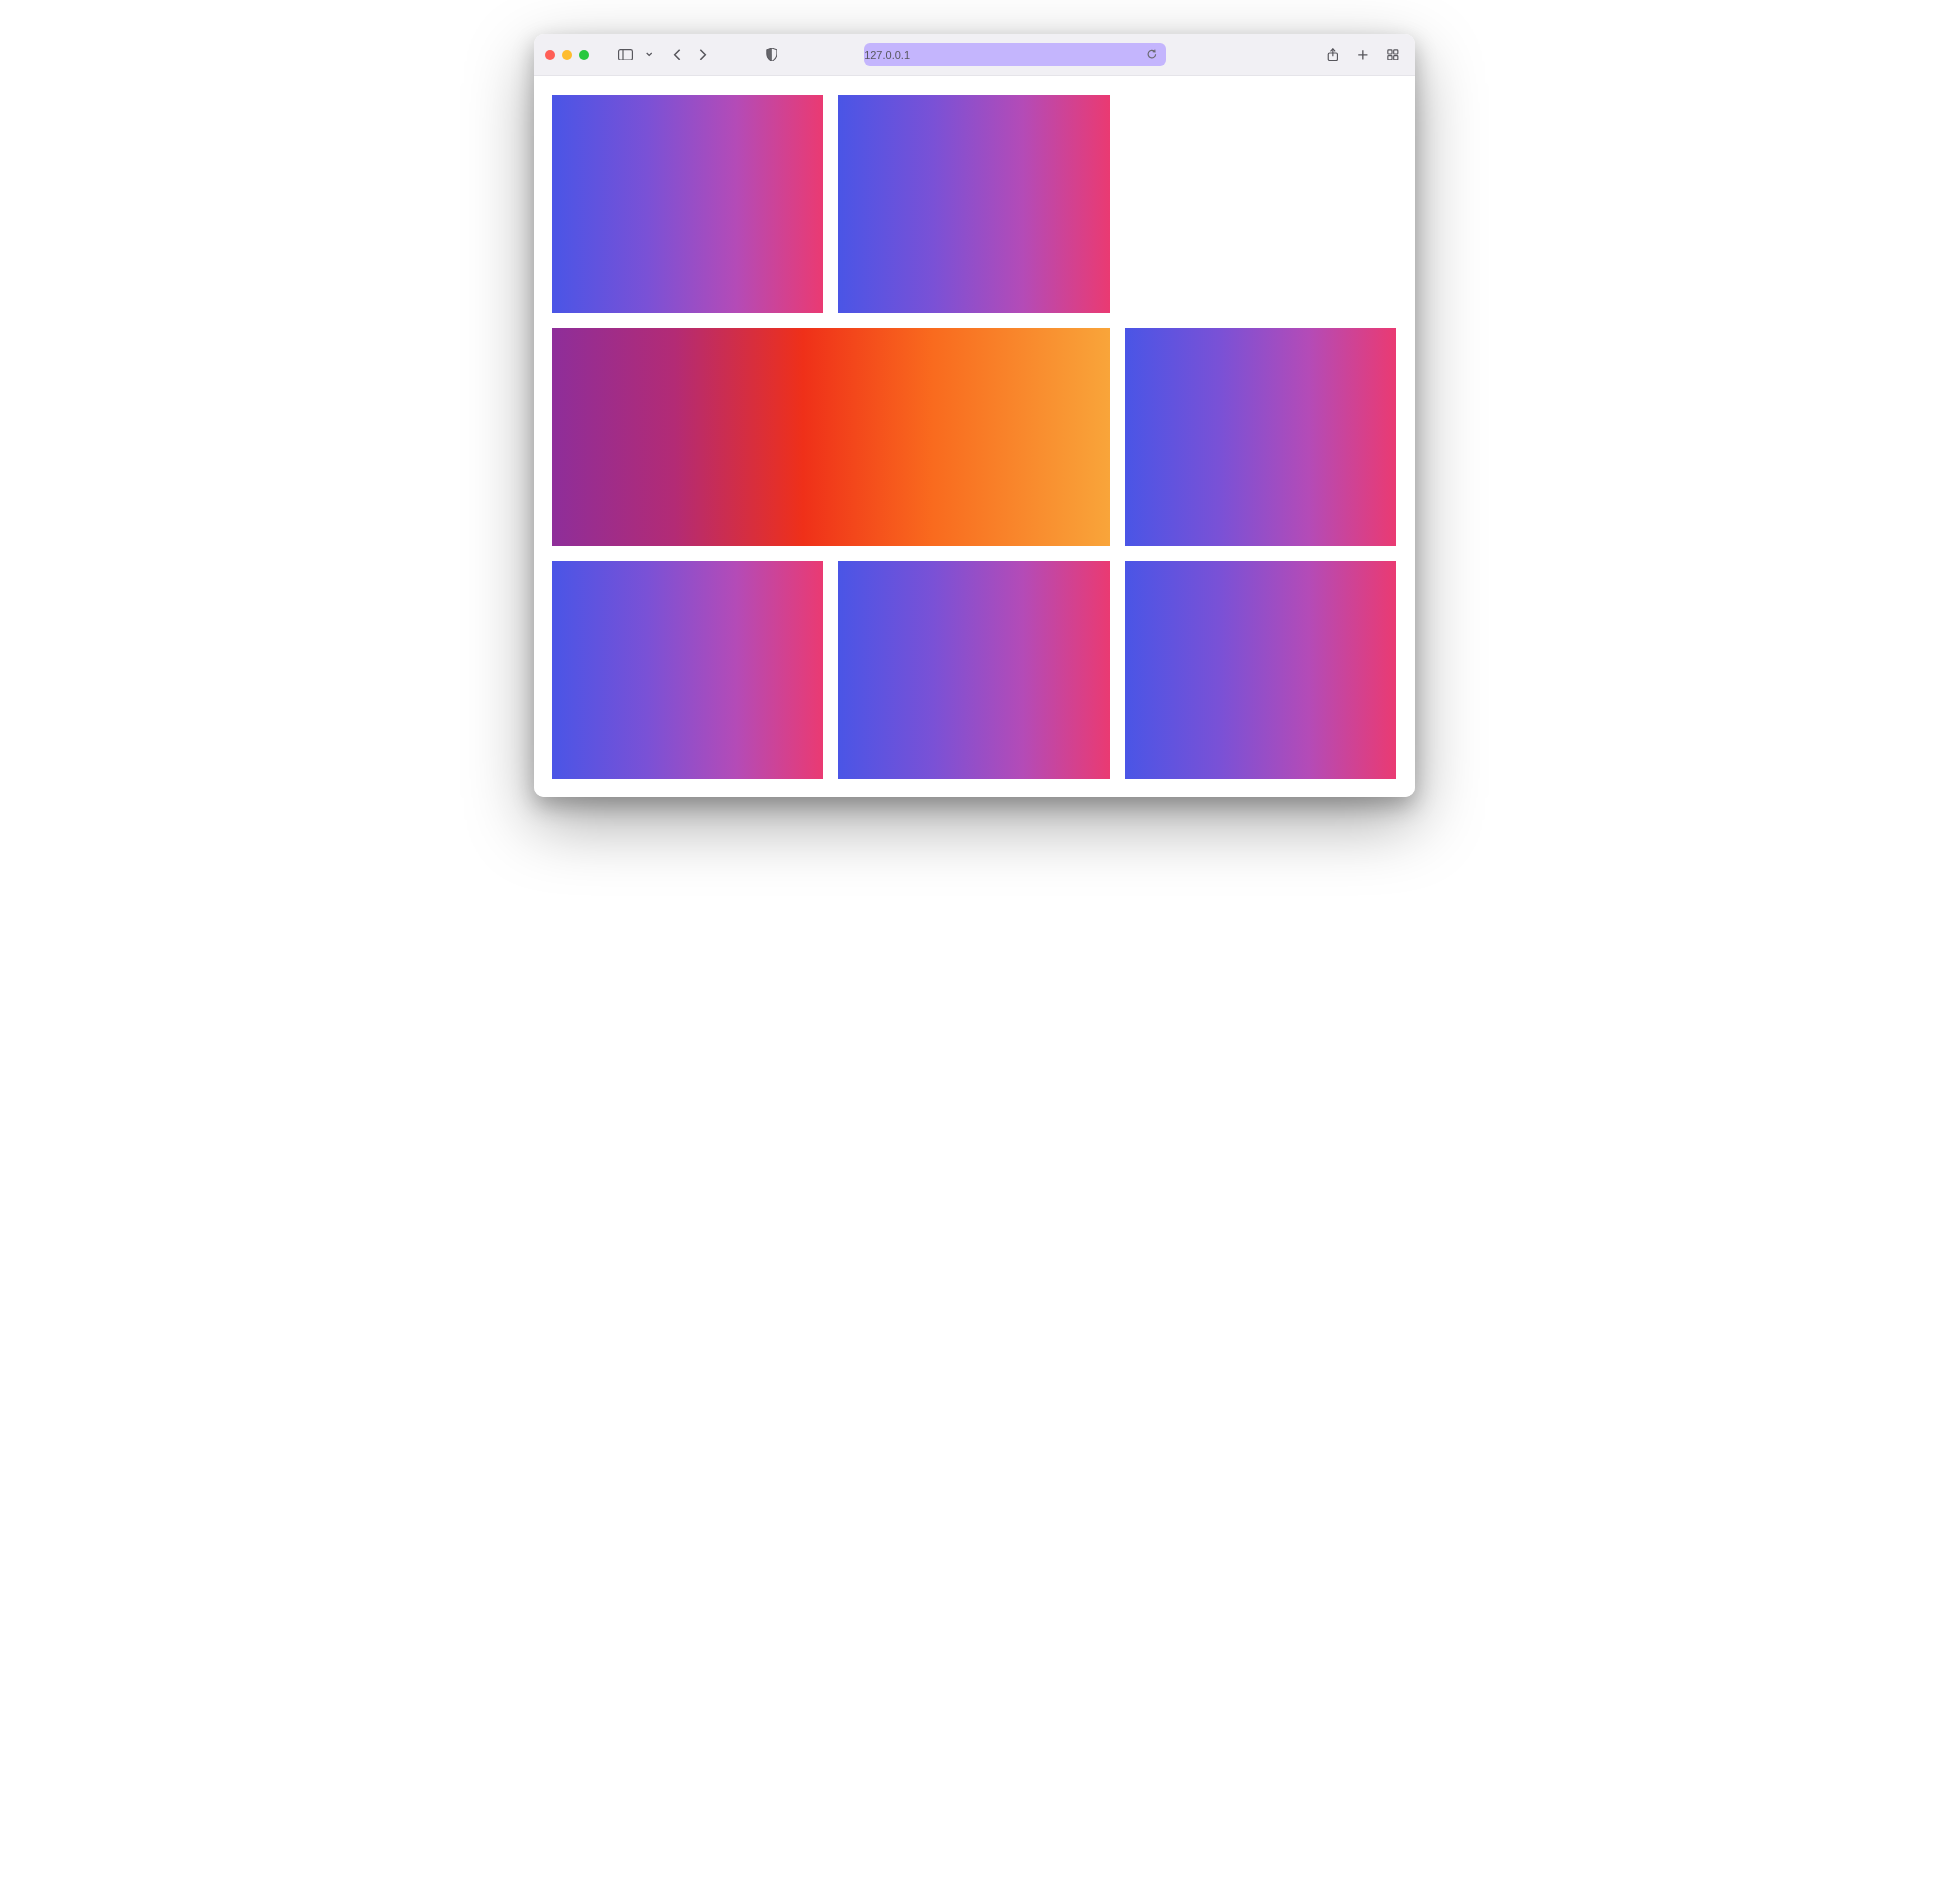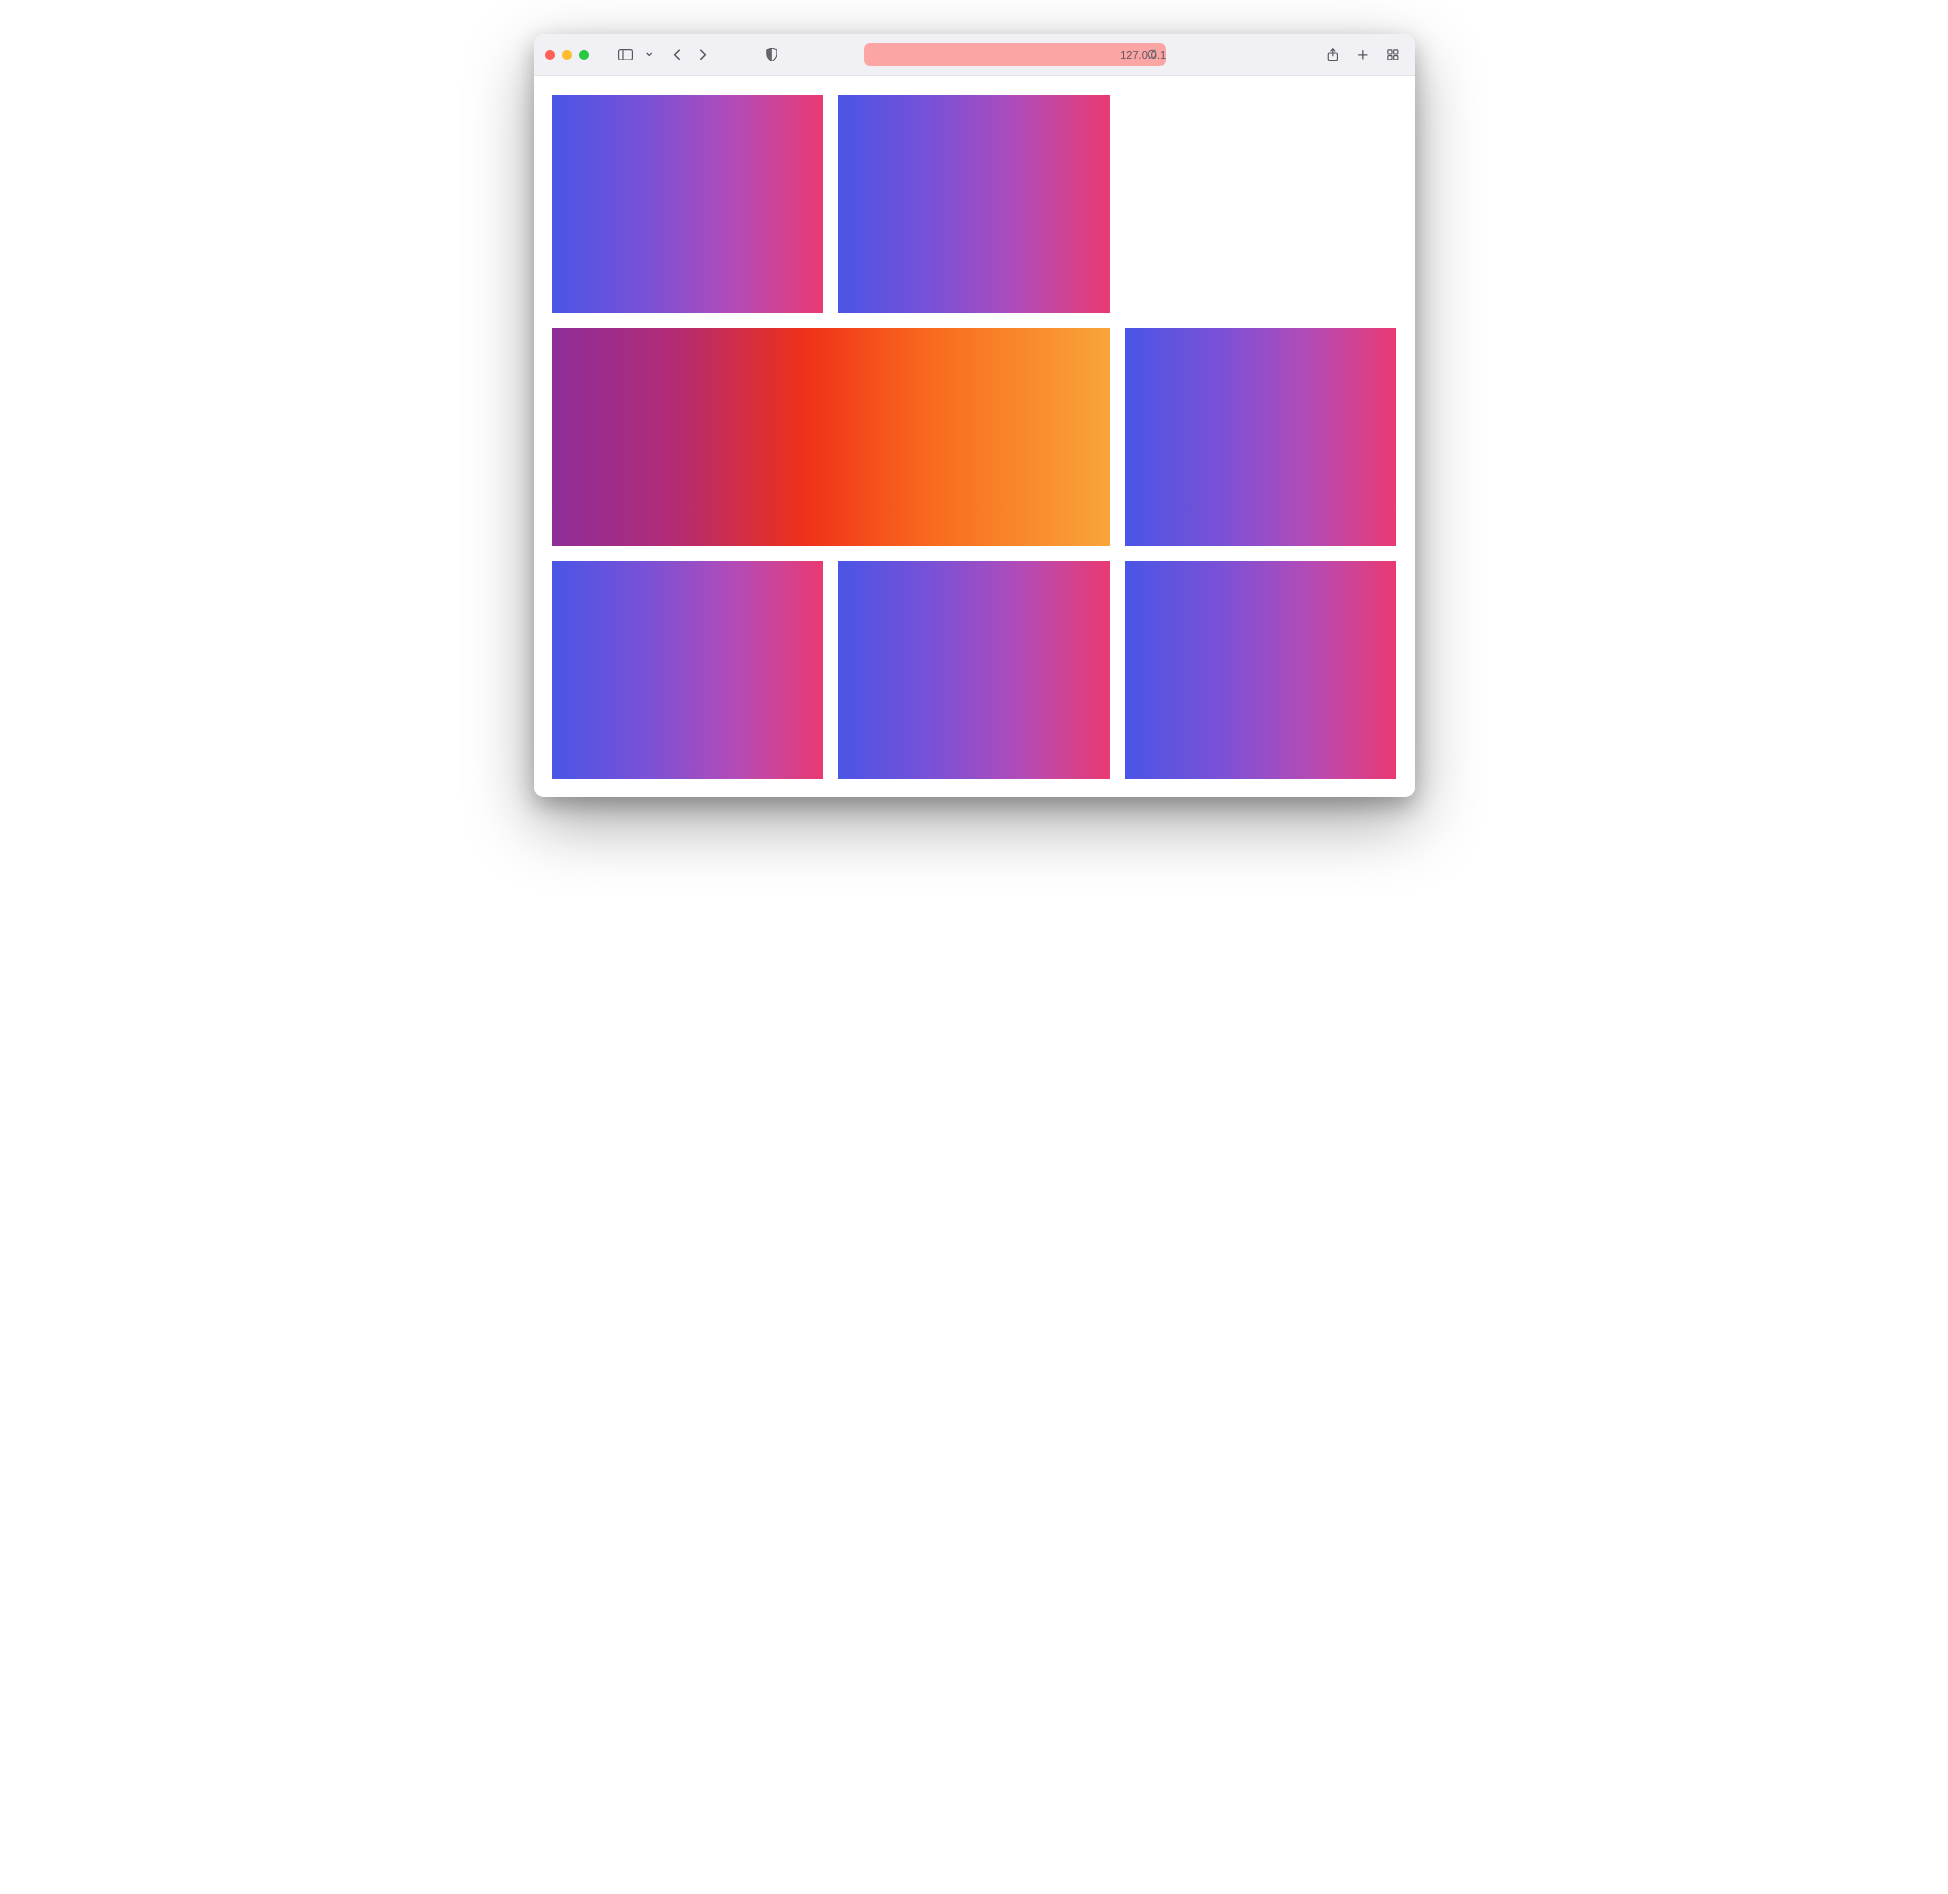--- a/index.html
+++ b/index.html
@@ -57,23 +57,23 @@
     .tb-sep { width: 5px; }
 
     .nav-arrows { display:flex; gap:5px; margin-left:5px; }
     .nav-arrows .tb-icon { width:18.5px; }
 
     .addr {
       flex: 1;
       max-width: 302px;
       margin: 0 auto;
       height: 23.5px;
-      background: #fca5a5;
+      background: #c4b5fd;
       border-radius: 5.9px;
-      display:flex; align-items:center; justify-content:flex-end;
+      display:flex; align-items:center; justify-content:flex-start;
       position: relative;
       color:#58575d;
       font-size: 11px;
     }
     .addr .reload {
       position:absolute; right:6.7px; top:50%; transform:translateY(-50%);
       width:13.4px;height:13.4px;color:#6a6971;
     }
 
     .right-icons { display:flex; gap:10px; margin-left:auto; }

